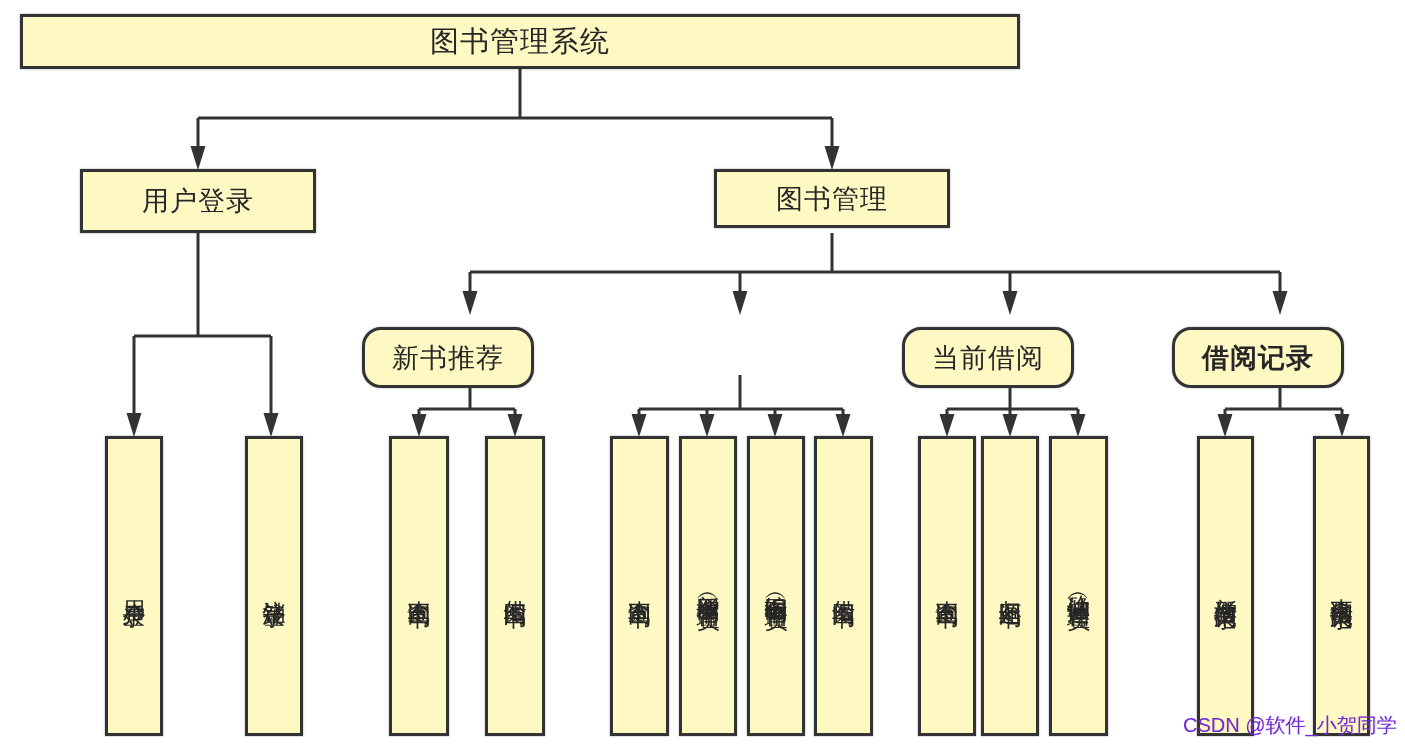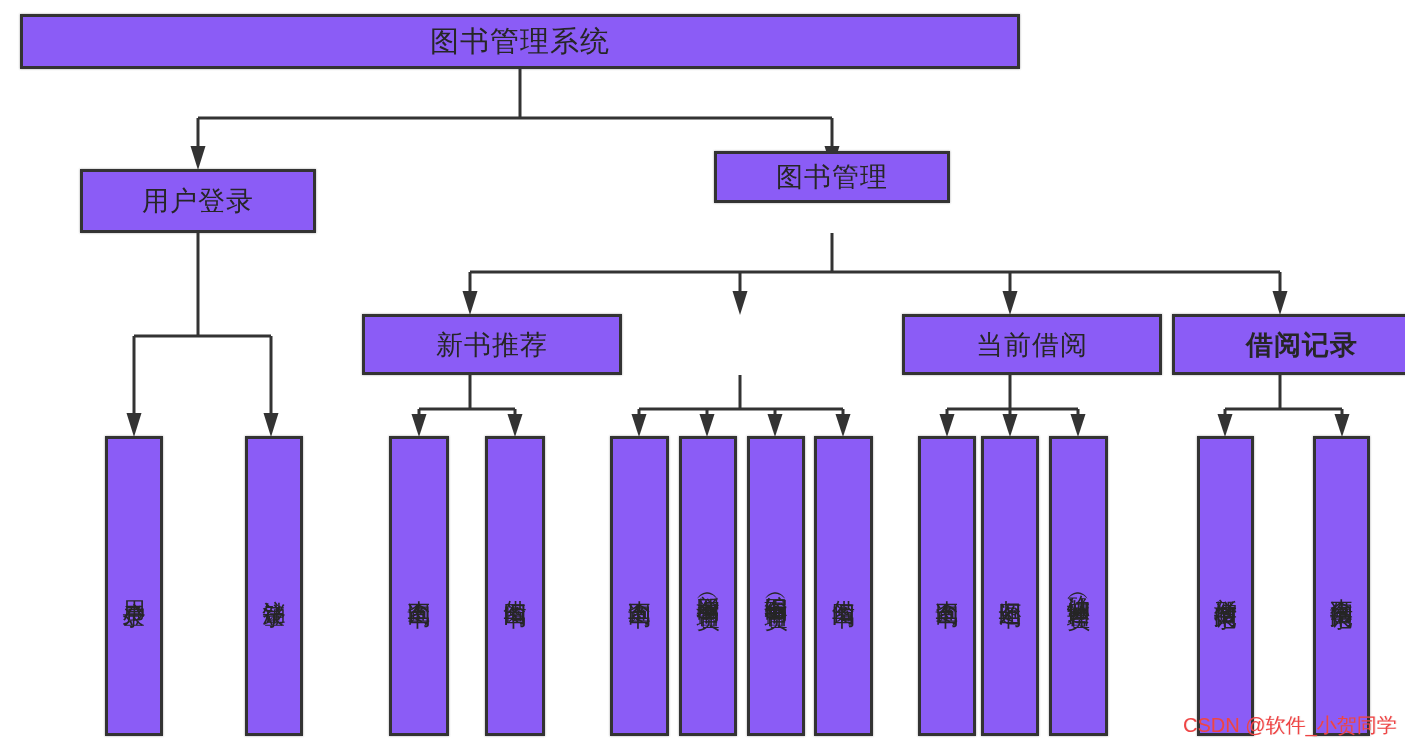--- a/index.html
+++ b/index.html
@@ -6,33 +6,33 @@
   #stage{
     position:relative;
     width:1405px;height:747px;
     background:#ffffff;
     font-family:"Liberation Sans", sans-serif;
     overflow:hidden;
   }
   #connector-layer{position:absolute;left:0;top:0;z-index:1;}
   .node{
     position:absolute;
-    background:#8b5cf6;
+    background:#fef9c3;
     border:3px solid #333333;
     box-sizing:border-box;
     display:flex;align-items:center;justify-content:center;
     color:#262626;
     z-index:2;
     box-shadow:0 0 2px rgba(60,60,60,0.45);
   }
   .h{font-size:27px;letter-spacing:1px;}
   #root-node{left:20px;top:14px;width:1000px;height:55px;font-size:29px;}
   #node-user-login{left:80px;top:169px;width:236px;height:64px;}
-  #node-book-management{left:714px;top:151px;width:236px;height:52px;}
-  .g3{top:314px;width:260px;height:61px;}
+  #node-book-management{left:714px;top:169px;width:236px;height:59px;}
+  .g3{top:327px;width:172px;height:61px;border-radius:19px;}
   #node-new-book-recommend{left:362px;}
   #node-book-borrow{left:632px;}
   #node-current-borrow{left:902px;}
   #node-borrow-record{left:1172px;font-weight:bold;}
   .v{
     top:436px;height:300px;
     writing-mode:vertical-rl;
     text-orientation:mixed;
     font-size:23px;
     letter-spacing:2px;
@@ -46,21 +46,21 @@
   #leaf-bb-1{left:679px;width:58px;}
   #leaf-bb-2{left:747px;width:58px;}
   #leaf-bb-3{left:814px;width:59px;}
   #leaf-cb-0{left:918px;width:58px;}
   #leaf-cb-1{left:981px;width:58px;}
   #leaf-cb-2{left:1049px;width:59px;}
   #leaf-br-0{left:1197px;width:57px;}
   #leaf-br-1{left:1313px;width:57px;}
   #watermark{
     position:absolute;left:1183px;top:712px;
-    font-size:20px;color:#ef4444;
+    font-size:20px;color:#6d28d9;
     z-index:3;white-space:nowrap;
     text-shadow:1px 0 0 rgba(200,120,120,0.25);
   }
 </style>
 </head>
 <body>
 
 <div id="stage">
 
   <svg id="connector-layer" width="1405" height="747" viewBox="0 0 1405 747">

